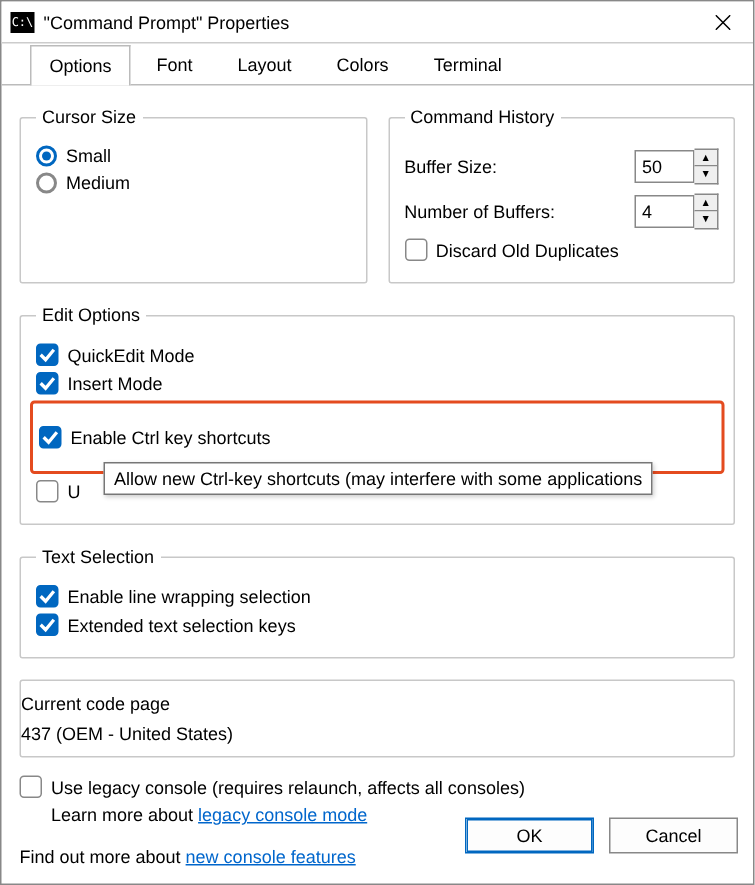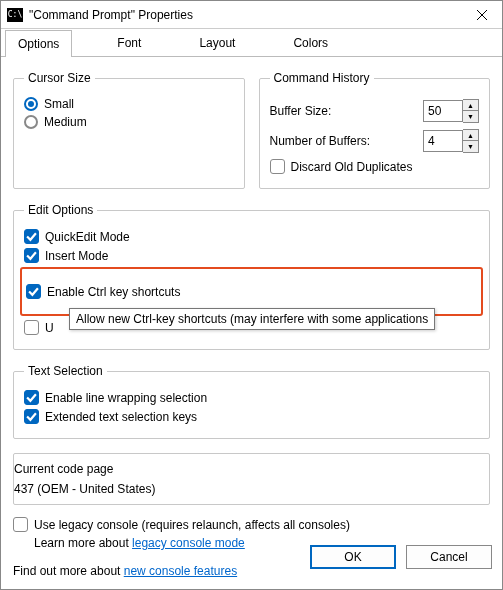--- a/index.html
+++ b/index.html
@@ -2,21 +2,21 @@
 <html><head>
 <meta charset="utf-8">
 <style>
 * { box-sizing: border-box; font-family: "Segoe UI", Tahoma, sans-serif; font-size: 12px; }
 body { margin: 0; background: #fff; width: 503px; height: 590px; overflow: hidden; border: 1px solid #888; position: relative; }
 .titlebar { height: 28px; background: #fff; display: flex; align-items: center; border-bottom: 1px solid #ccc; }
 .titlebar .icon { width: 16px; height: 14px; margin: 0 6px; background: #000; display: inline-flex; align-items: center; justify-content: center; color: #fff; font-size: 8px; font-family: monospace; }
 .titlebar .title { flex: 1; font-size: 12px; }
 .titlebar .close { width: 40px; height: 28px; display: flex; align-items: center; justify-content: center; }
 .titlebar .close svg { width: 10px; height: 10px; }
-.tabs { display: flex; border-bottom: 1px solid #bbb; padding-left: 4px; gap: 28px; }
+.tabs { display: flex; border-bottom: 1px solid #bbb; padding-left: 19px; }
 .tab { padding: 6px 12px; border: 1px solid transparent; border-bottom: none; margin-right: 4px; cursor: default; }
 .tab.active { border-color: #bbb; background: #fff; position: relative; top: 1px; }
 .content { padding: 14px 12px 0 12px; }
 fieldset { border: 1px solid #c8c8c8; border-radius: 2px; margin: 0 0 14px 0; padding: 8px 10px 10px 10px; }
 legend { padding: 0 4px; }
 .col { display: flex; gap: 14px; }
 .col > fieldset { flex: 1; }
 .radio-row, .check-row { display: flex; align-items: center; margin: 4px 0; }
 .radio { width: 14px; height: 14px; border: 2px solid #888; border-radius: 50%; margin-right: 6px; display: inline-flex; align-items: center; justify-content: center; }
 .radio.checked { border-color: #0067c0; }
@@ -49,20 +49,21 @@
         <path d="M0 0 L10 10 M10 0 L0 10" stroke="#000" stroke-width="1"></path>
       </svg>
   </div>
 </div>
 
 <div class="tabs">
   <div class="tab active">Options</div>
   <div class="tab">Font</div>
   <div class="tab">Layout</div>
   <div class="tab">Colors</div>
+  <div class="tab">Terminal</div>
 </div>
 
 <div class="content">
   <div class="col">
     <fieldset>
       <legend>Cursor Size</legend>
       <div class="radio-row">
           <span class="radio checked"></span>
           <span>Small</span>
         </div>

